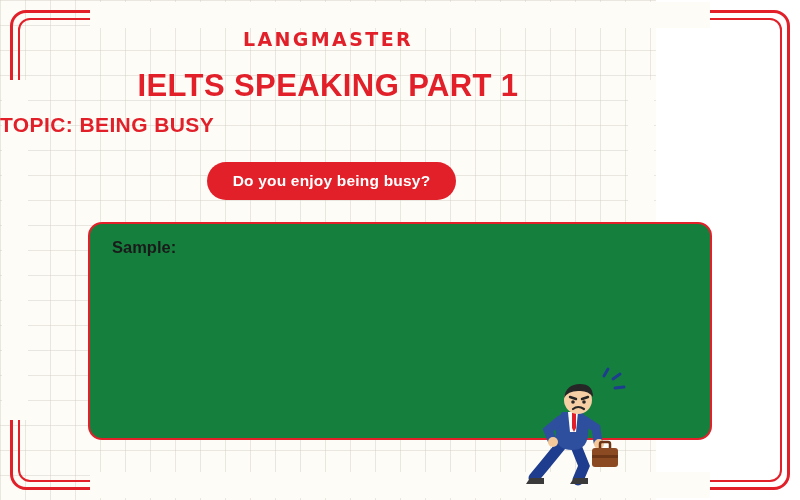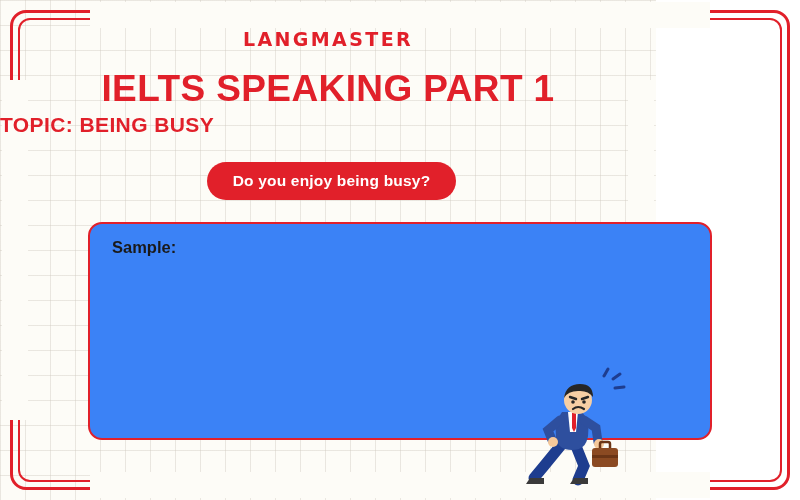--- a/index.html
+++ b/index.html
@@ -81,21 +81,21 @@
     letter-spacing: 2.4px;
     font-family: "DejaVu Sans", sans-serif;
   }
 
   .title {
     position: absolute;
     top: 68px;
     left: 0; right: 0;
     text-align: center;
     color: #e1202a;
-    font-size: 37px;
+    font-size: 31px;
     font-weight: bold;
     letter-spacing: 0.4px;
   }
 
   .subtitle {
     position: absolute;
     top: 113px;
     left: 0; right: 0;
     text-align: left;
     color: #e1202a;
@@ -122,21 +122,21 @@
     letter-spacing: 0.2px;
   }
 
   .sample-box {
     position: absolute;
     left: 88px;
     top: 222px;
     width: 624px;
     height: 218px;
     box-sizing: border-box;
-    background: #3b82f6;
+    background: #15803d;
     border: 2px solid #e1202a;
     border-radius: 14px;
     padding: 14px 22px 10px 22px;
   }
   .sample-label {
     color: #1a1a1a;
     font-size: 16.5px;
     font-weight: bold;
     margin-bottom: 2px;
   }

